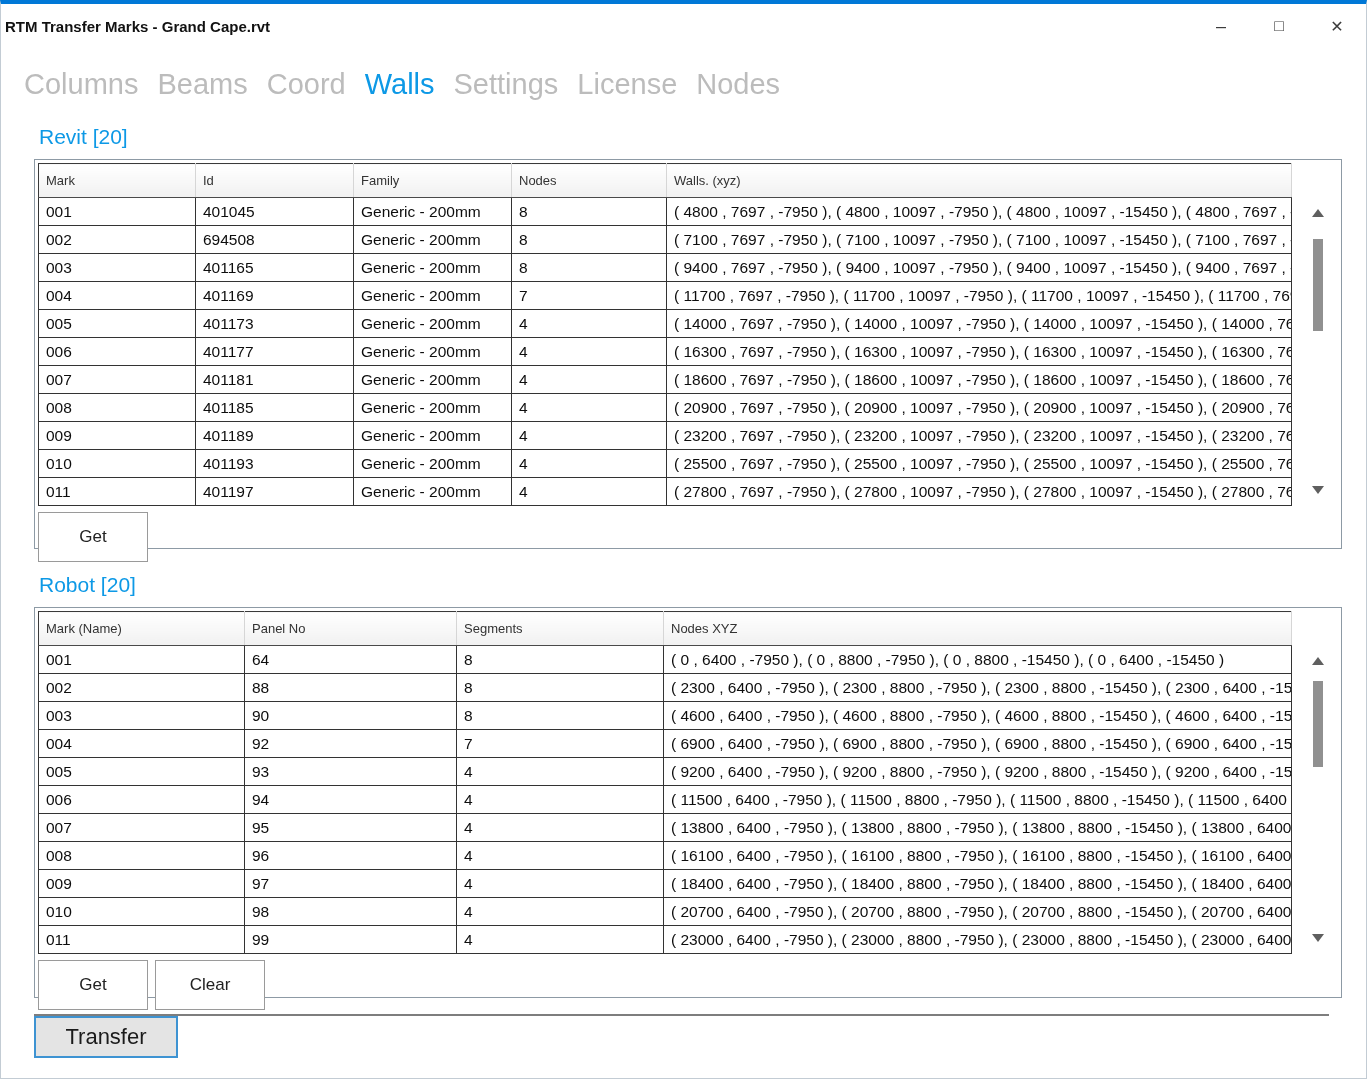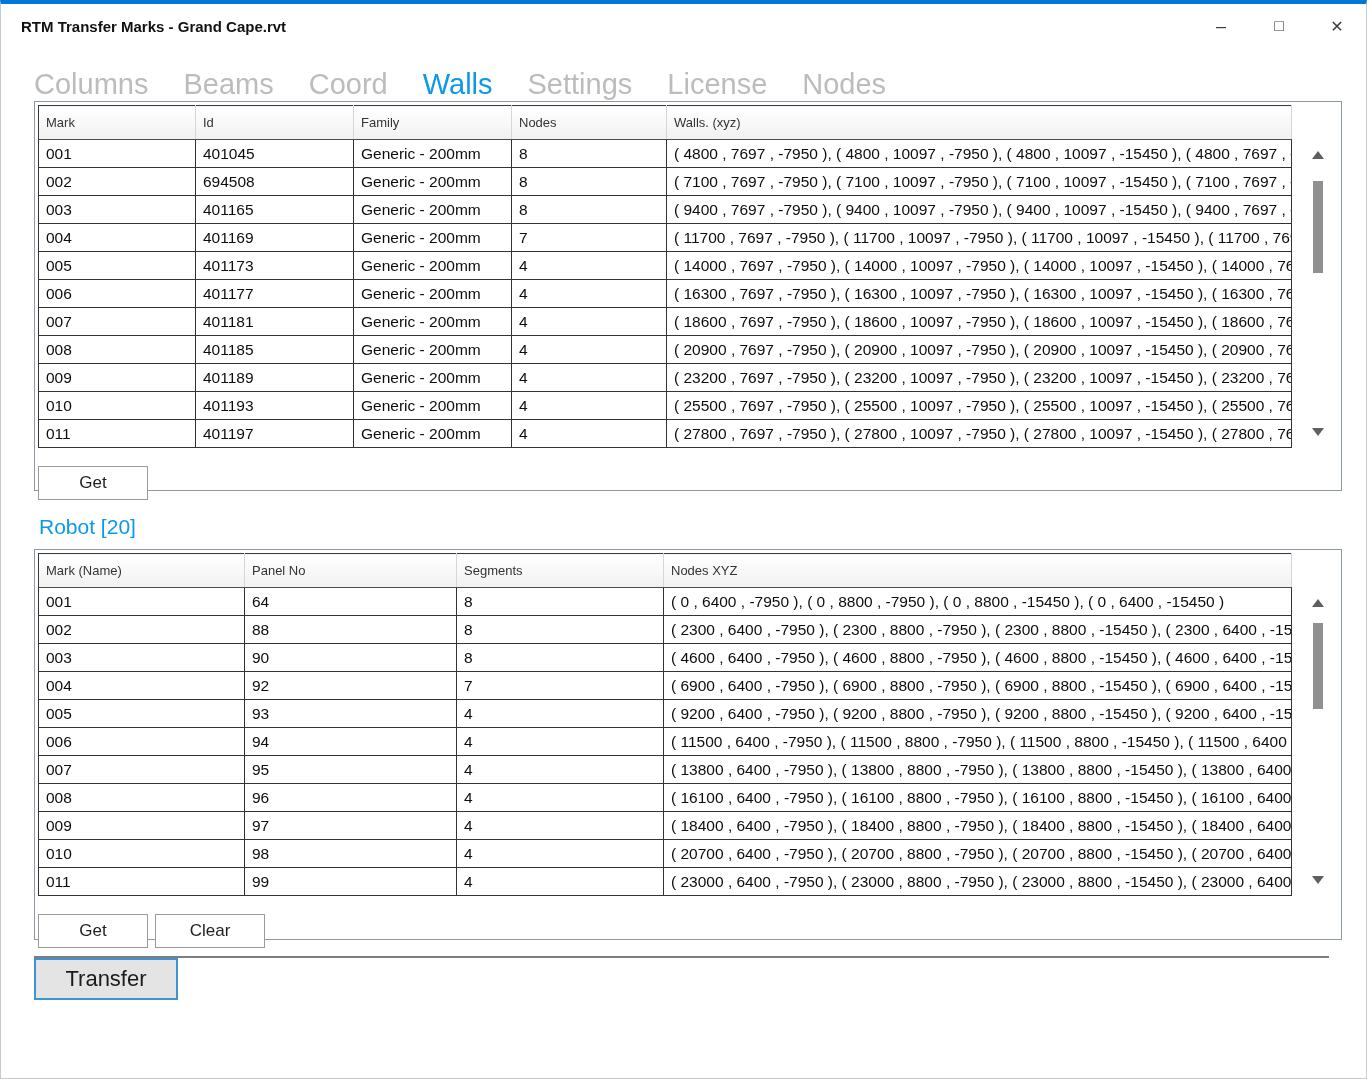--- a/index.html
+++ b/index.html
@@ -7,30 +7,30 @@
   body { font-family: "Liberation Sans", sans-serif; }
 
   .window {
     width: 1367px; height: 1079px; background: #ffffff;
     border: 1px solid #c3ccd4; border-top: 4px solid var(--titlebar_stripe, #0078d7);
     overflow: hidden;
   }
 
   
   .titlebar { height: 44px; display: flex; align-items: center; }
-  .title { font-size: 15px; font-weight: 700; color: #111; padding-left: 20px; flex: 1; }
+  .title { font-size: 15px; font-weight: 700; color: #111; padding-left: 4px; flex: 1; }
   .win-controls { display: flex; height: 100%; }
   .win-btn {
     width: 58px; height: 100%; display: flex; align-items: center; justify-content: center;
     font-size: 16px; color: #3c3c3c; cursor: default;
   }
   .win-btn.mini { font-size: 18px; }
 
   
-  .menu { display: flex; gap: 35px; padding: 20px 0 0 33px; }
+  .menu { display: flex; gap: 19px; padding: 20px 0 0 23px; }
   .menu-item { font-size: 29px; font-weight: 300; color: var(--menu_inactive, #bcbcbc); }
   .menu-item.active { color: var(--accent, #0d99e6); }
 
   
   .content { padding: 0 24px 0 33px; }
   .section-heading { font-size: 21px; color: var(--accent, #0d99e6); margin: 24px 0 10px 5px; font-weight: 400; }
 
   .panel {
     border: 1px solid #8d9aa5; background: #fff;
     display: flex; flex-direction: column; padding: 3px;
@@ -63,24 +63,23 @@
   .vscroll { width: 20px; display: flex; flex-direction: column; align-items: center; }
   .sb-arrow { height: 16px; display: flex; align-items: center; justify-content: center; width: 100%; }
   .tri-up { width: 0; height: 0; border-left: 6px solid transparent; border-right: 6px solid transparent; border-bottom: 8px solid #5f5f5f; }
   .tri-down { width: 0; height: 0; border-left: 6px solid transparent; border-right: 6px solid transparent; border-top: 8px solid #5f5f5f; }
   .sb-track { flex: 1; width: 100%; position: relative; }
   .sb-thumb { position: absolute; left: 5px; width: 10px; background: #909090; }
 
   
   .btn-row { display: flex; gap: 7px; margin-top: 6px; }
   .tab-btn {
-    min-width: 110px; height: 34px; background: #ffffff;
+    min-width: 110px; height: 50px; background: #ffffff;
     border: 1px solid #9a9a9a; font-family: inherit; font-size: 17px; color: #222;
     padding: 0 14px;
-    margin-top: 12px;
   }
 
   
   .status-row { display: flex; margin-top: 16px; align-items: stretch; flex-direction: column; }
   .progress { flex: 1; height: 42px; border: 1px solid #7e7e7e; background: #e9e9e9; margin-right: 13px; position: relative; overflow: hidden; }
   .progress-fill { position: absolute; left: 0; top: 0; bottom: 0; width: 307px; background: var(--progress_fill, #29abe2); display: flex; align-items: center; }
   .progress-text { font-size: 17px; color: #17374f; padding-left: 10px; white-space: nowrap; }
   .transfer-btn {
     width: 144px; height: 42px; background: #e4e4e4;
     border: 2px solid #3e93d2; font-family: inherit; font-size: 22px; color: #1b1b1b;
@@ -105,20 +104,21 @@
     <span class="menu-item">Beams</span>
     <span class="menu-item">Coord</span>
     <span class="menu-item active">Walls</span>
     <span class="menu-item">Settings</span>
     <span class="menu-item">License</span>
     <span class="menu-item">Nodes</span>
   </div>
 
   <div class="content">
 
+    <div class="section-heading">Revit [20]</div>
 
     <div class="panel" style="height:390px">
       <div class="grid-zone">
         <div class="grid">
           <table id="revit-table">
               <colgroup>
                 <col>
                 <col>
                 <col>
                 <col>

